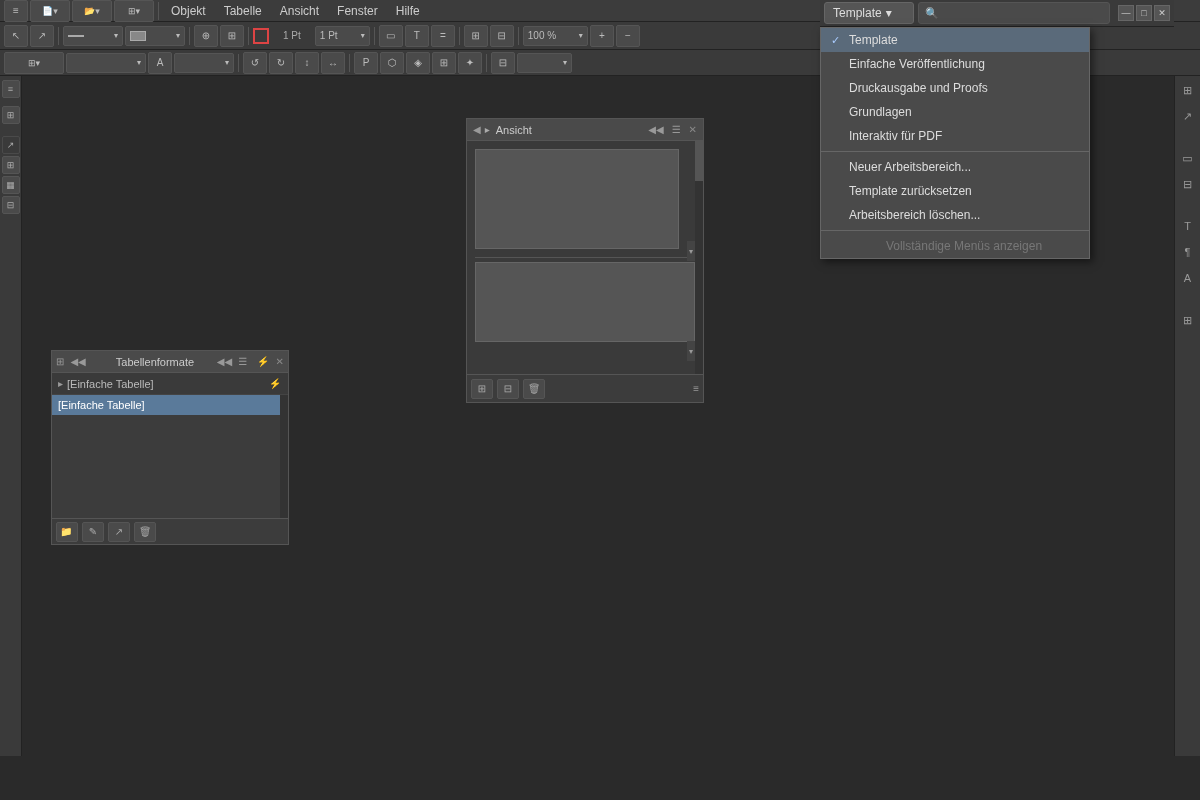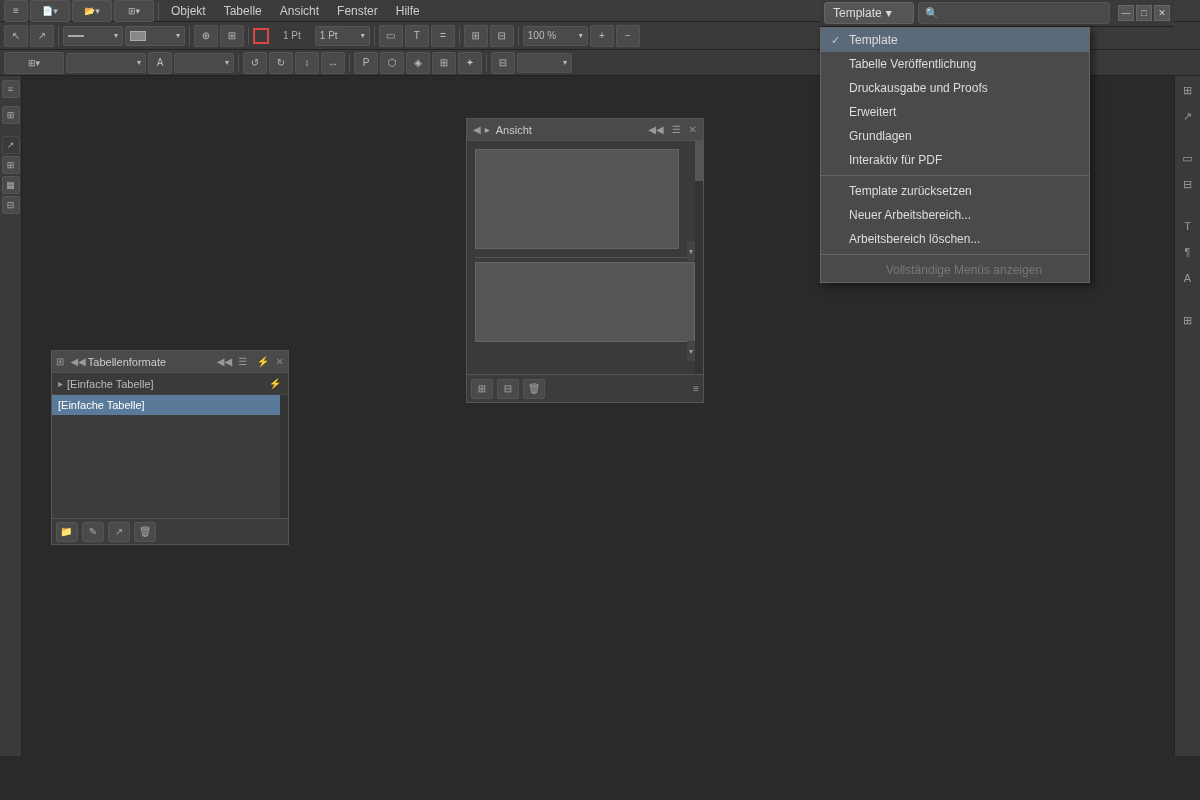--- a/index.html
+++ b/index.html
@@ -346,20 +346,21 @@
     }
     .tabellen-expand {
       font-size: 10px;
       color: #999;
       cursor: pointer;
     }
     .tabellen-title {
       font-size: 11px;
       color: #ccc;
       flex: 1;
+      margin-left: 28px;
     }
     .tabellen-controls {
       display: flex;
       gap: 2px;
     }
     .tabellen-btn {
       font-size: 10px;
       color: #999;
       cursor: pointer;
       padding: 0 2px;
@@ -555,40 +556,37 @@
   </div>
 </div>
 
 <div class="dropdown-menu">
 
   <div class="dropdown-item active">
     <span class="check">✓</span>
     <span>Template</span>
   </div>
   <div class="dropdown-item">
-    <span>Tabelle Veröffentlichung</span>
+    <span>Einfache Veröffentlichung</span>
   </div>
   <div class="dropdown-item">
     <span>Druckausgabe und Proofs</span>
   </div>
   <div class="dropdown-item">
-    <span>Erweitert</span>
-  </div>
-  <div class="dropdown-item">
     <span>Grundlagen</span>
   </div>
   <div class="dropdown-item">
     <span>Interaktiv für PDF</span>
   </div>
   <div class="dropdown-separator"></div>
   <div class="dropdown-item">
+    <span>Neuer Arbeitsbereich...</span>
+  </div>
+  <div class="dropdown-item">
     <span>Template zurücksetzen</span>
-  </div>
-  <div class="dropdown-item">
-    <span>Neuer Arbeitsbereich...</span>
   </div>
   <div class="dropdown-item">
     <span>Arbeitsbereich löschen...</span>
   </div>
   <div class="dropdown-separator"></div>
   <div class="dropdown-item disabled">
     <span>Vollständige Menüs anzeigen</span>
   </div>
 </div>
 

